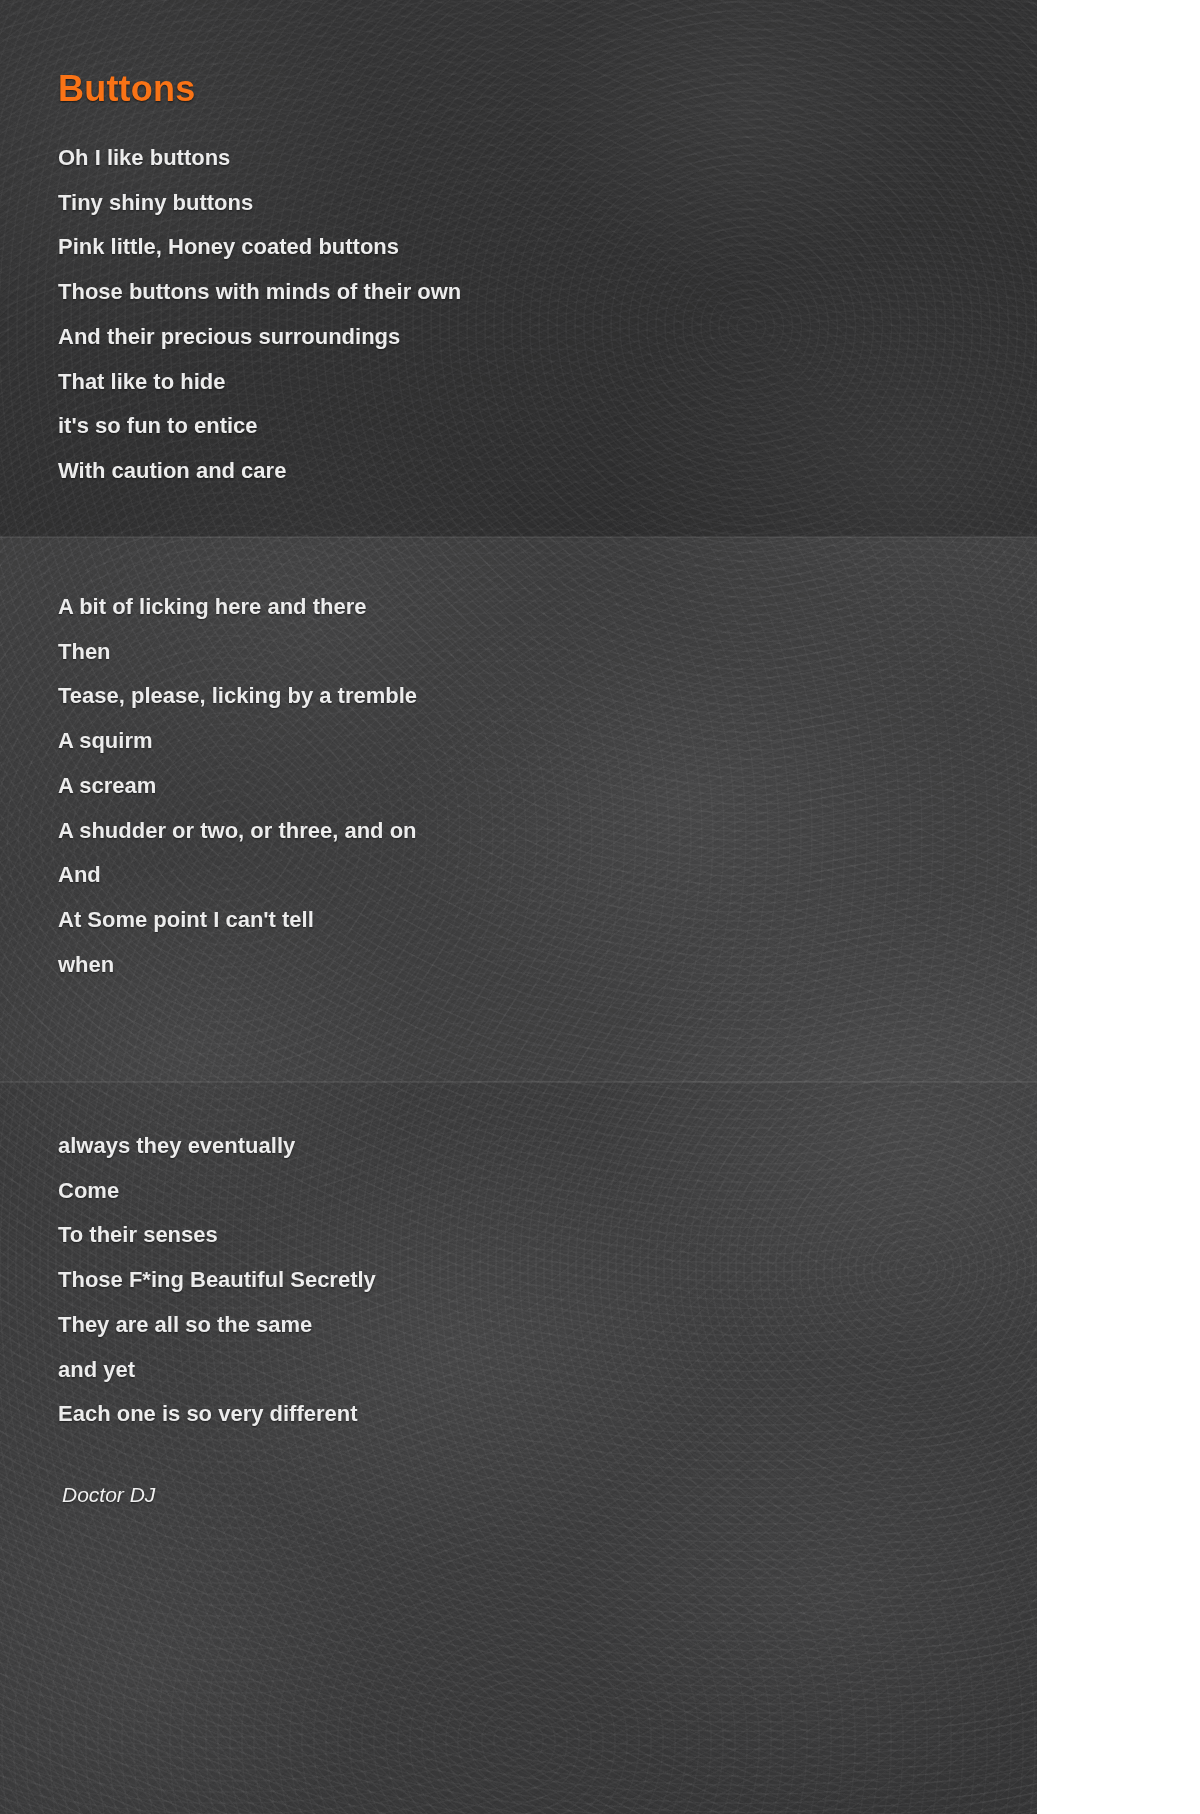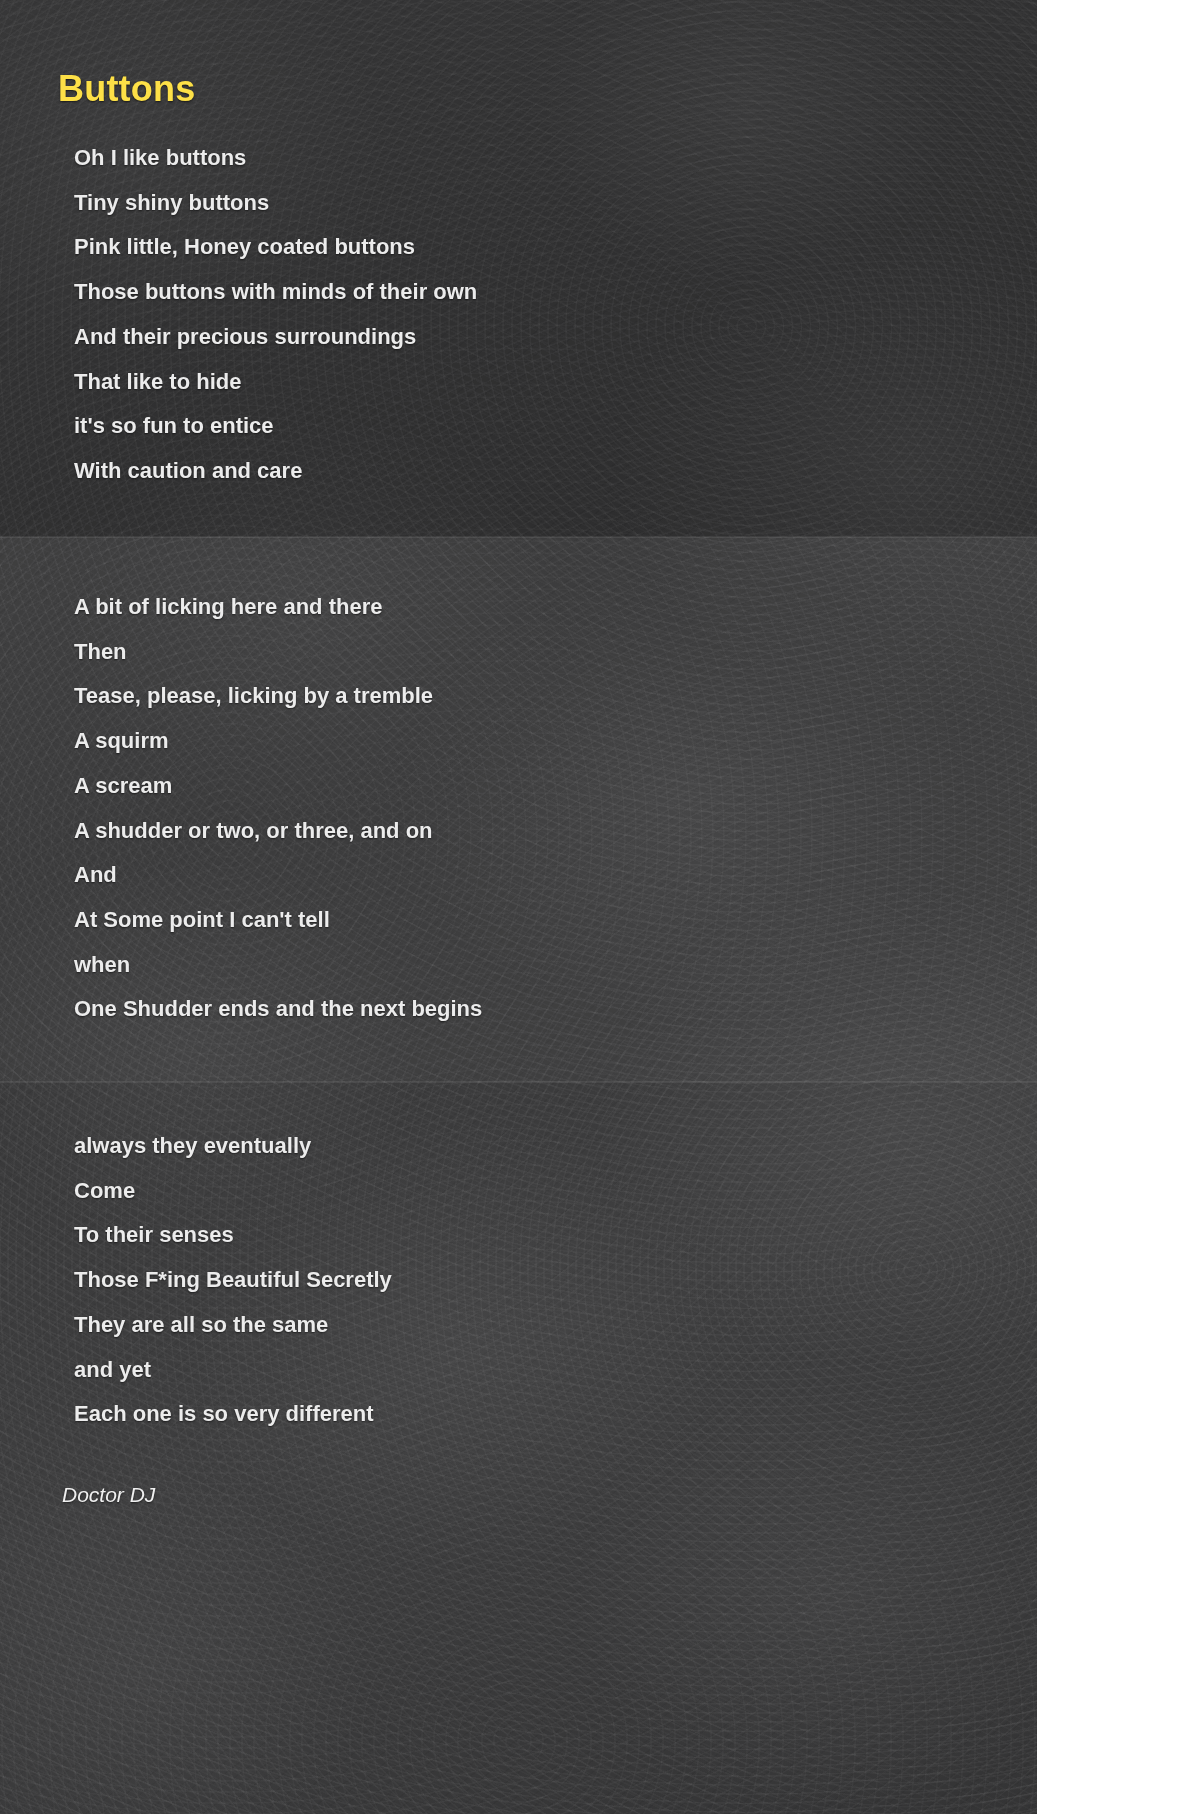--- a/index.html
+++ b/index.html
@@ -71,28 +71,28 @@
     z-index: 3;
     padding: 0;
   }
 
   .poem-title {
     position: absolute;
     left: 58px;
     top: 44px;
     font-size: 36px;
     font-weight: bold;
-    color: #fde047;
+    color: #f97316;
     letter-spacing: 0.2px;
     text-shadow: 0 1px 2px rgba(0,0,0,0.6);
   }
 
   .stanza {
     position: absolute;
-    left: 74px;
+    left: 58px;
     width: 900px;
   }
   .stanza-1 { top: 136px; }
   .stanza-2 { top: 585px; }
   .stanza-3 { top: 1124px; }
 
   .line {
     font-size: 22px;
     font-weight: bold;
     color: #ececec;
@@ -149,21 +149,20 @@
     <div class="stanza stanza-2">
       <div class="line">A bit of licking here and there</div>
       <div class="line">Then</div>
       <div class="line">Tease, please, licking by a tremble</div>
       <div class="line">A squirm</div>
       <div class="line">A scream</div>
       <div class="line">A shudder or two, or three, and on</div>
       <div class="line">And</div>
       <div class="line">At Some point I can't tell</div>
       <div class="line">when</div>
-      <div class="line">One Shudder ends and the next begins</div>
     </div>
 
     <div class="stanza stanza-3">
       <div class="line">always they eventually</div>
       <div class="line">Come</div>
       <div class="line">To their senses</div>
       <div class="line">Those F*ing Beautiful Secretly</div>
       <div class="line">They are all so the same</div>
       <div class="line">and yet</div>
       <div class="line">Each one is so very different</div>

